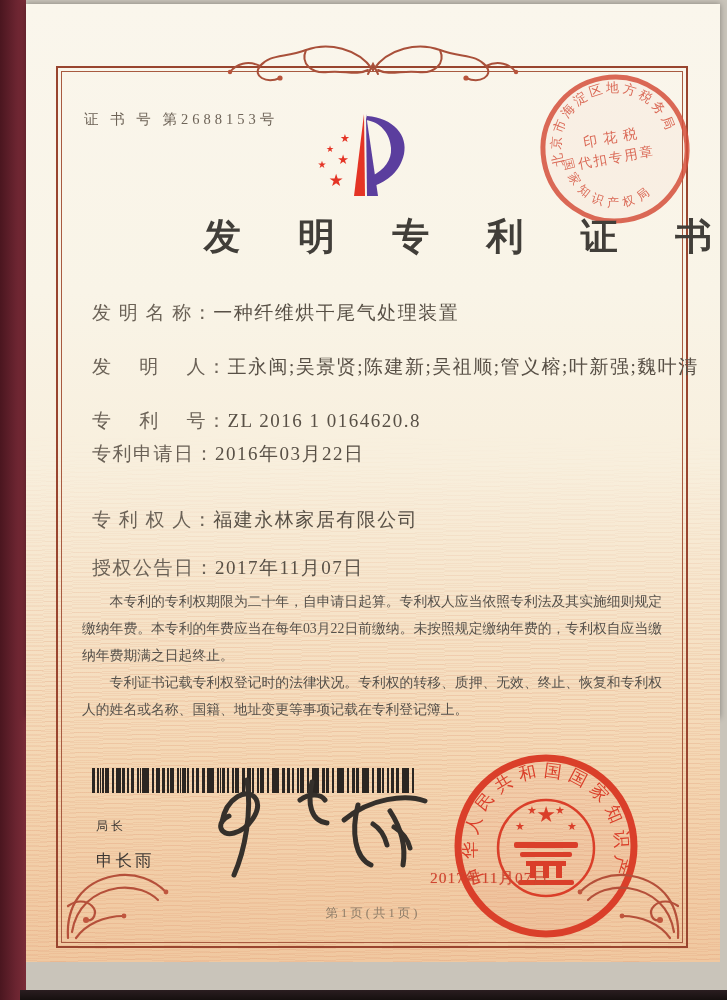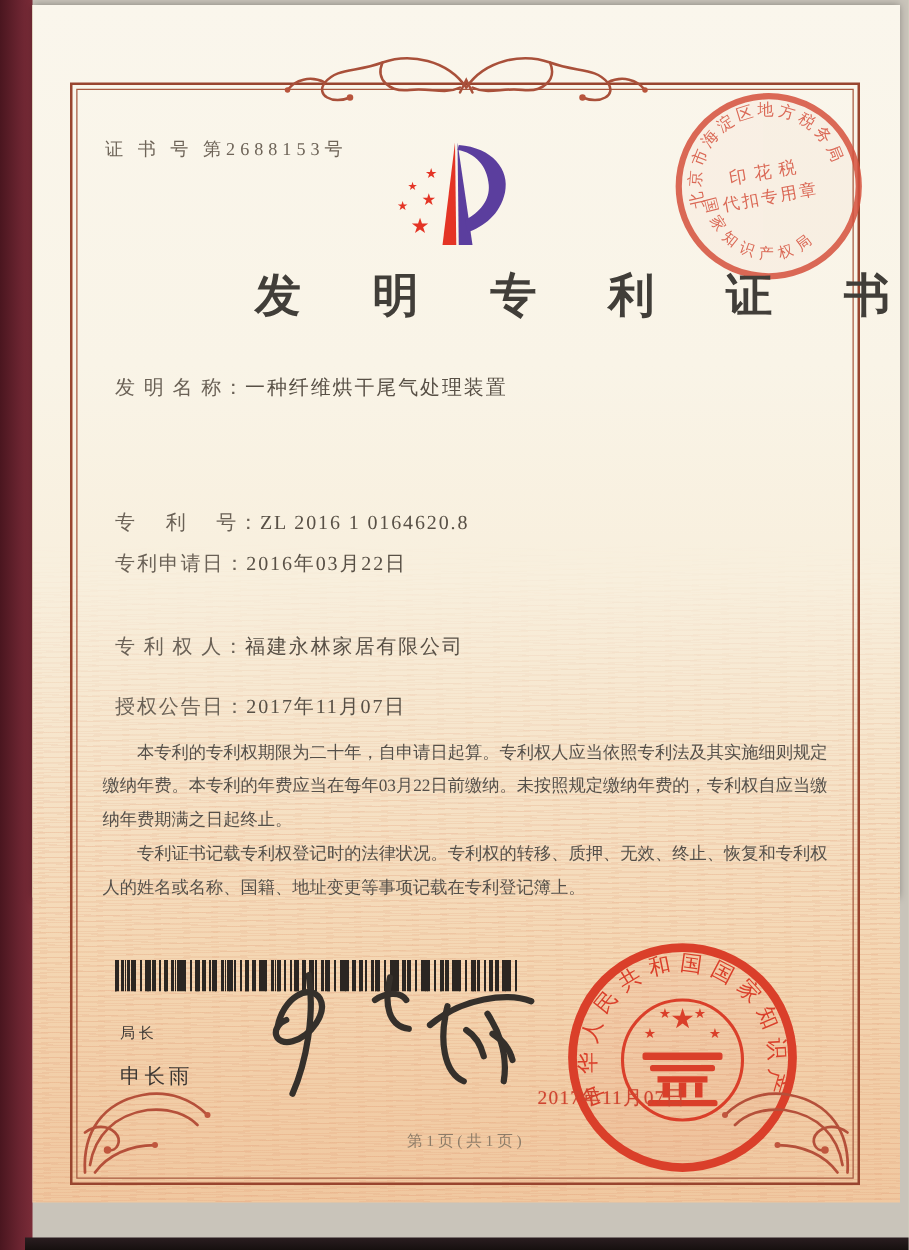--- a/index.html
+++ b/index.html
@@ -6,21 +6,21 @@
   html,body { width:727px; height:1000px; overflow:hidden; }
   body { font-family:"Liberation Serif","DejaVu Serif",serif; background:#c9c4ba; }
 
   .scan { position:relative; width:727px; height:1000px; background:#c9c4ba; }
   .book-edge-left { position:absolute; left:0; top:0; width:26px; height:1000px;
     background:linear-gradient(90deg,#4a161f 0%,#6a2430 60%,#7a2c38 100%); }
   .book-edge-bottom { position:absolute; left:20px; bottom:0; width:707px; height:10px;
     background:linear-gradient(180deg,#2a1d20,#16100f); }
 
   .page { position:absolute; left:26px; top:4px; width:694px; height:714px;
-    background:#fef9c3; box-shadow:0 0 6px rgba(0,0,0,.35); }
+    background:#fde047; box-shadow:0 0 6px rgba(0,0,0,.35); }
 
   .cert-bg { position:absolute; left:0; top:0; width:694px; height:958px;
     background:linear-gradient(to bottom,#faf6ec 0%,#f9f4e7 30%,#f8efdd 48%,#f6e3c8 64%,#f4d6b2 80%,#f1cba4 94%,#f0c8a0 100%); }
   .guilloche { position:absolute; left:0; top:430px; width:694px; height:528px; pointer-events:none;
     background-image:
       repeating-linear-gradient(178deg, rgba(223,139,98,.14) 0 1px, rgba(0,0,0,0) 1px 4px),
       repeating-linear-gradient(182deg, rgba(210,120,85,.10) 0 1px, rgba(0,0,0,0) 1px 5px);
     -webkit-mask-image:linear-gradient(to bottom, rgba(0,0,0,0), rgba(0,0,0,1) 45%);
     mask-image:linear-gradient(to bottom, rgba(0,0,0,0), rgba(0,0,0,1) 45%); }
 
@@ -36,21 +36,21 @@
 
   .logo { position:absolute; left:262px; top:102px; width:186px; height:110px; }
 
   .tax-stamp { position:absolute; left:506px; top:62px; width:166px; height:166px;
     transform:rotate(-10deg); opacity:.85; }
   .tax-stamp text { fill:#d5503c; font-family:"Liberation Serif","DejaVu Serif",serif; }
 
   .title { position:absolute; left:16px; top:208px; width:694px; text-align:right;
     font-size:37px; font-weight:600; color:#413e39; letter-spacing:24px; padding-left:24px; }
 
-  .field-row { position:absolute; left:66px; width:580px; font-size:16px; color:#5c544a;
+  .field-row { position:absolute; left:66px; width:580px; font-size:19px; color:#5c544a;
     letter-spacing:1.5px; white-space:nowrap; }
   .field-label { color:#6a6156; }
   .field-value { color:#585046; }
 
   .body-text { position:absolute; left:56px; top:584px; width:580px; font-size:13.8px;
     color:#55504a; line-height:27px; text-align:justify; }
   .body-text p { text-indent:2em; }
 
   .barcode { position:absolute; left:66px; top:764px; width:324px; height:25px;
     background-image:
@@ -138,20 +138,23 @@
         <textPath href="#taxBot" startOffset="14">国家知识产权局</textPath>
       </text>
       <text x="83" y="76" font-size="14" letter-spacing="6" text-anchor="middle">印花税</text>
       <text x="83" y="96" font-size="13.5" letter-spacing="2" text-anchor="middle">代扣专用章</text>
     </svg>
 
     <div class="title z2">发 明 专 利 证 书</div>
 
     <div class="field-row" style="top:296px">
       <span class="field-label">发 明 名 称：</span><span class="field-value">一种纤维烘干尾气处理装置</span>
+    </div>
+    <div class="field-row" style="top:350px">
+      <span class="field-label">发　 明　 人：</span><span class="field-value">王永闽;吴景贤;陈建新;吴祖顺;管义榕;叶新强;魏叶清</span>
     </div>
     <div class="field-row" style="top:404px">
       <span class="field-label">专　 利　 号：</span><span class="field-value">ZL 2016 1 0164620.8</span>
     </div>
     <div class="field-row" style="top:437px">
       <span class="field-label">专利申请日：</span><span class="field-value">2016年03月22日</span>
     </div>
     <div class="field-row" style="top:503px">
       <span class="field-label">专 利 权 人：</span><span class="field-value">福建永林家居有限公司</span>
     </div>

